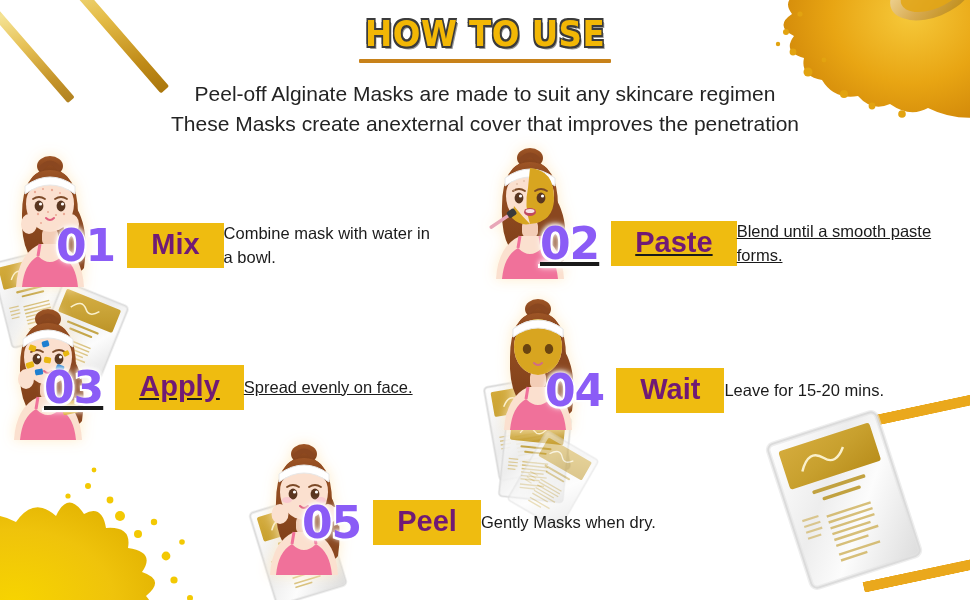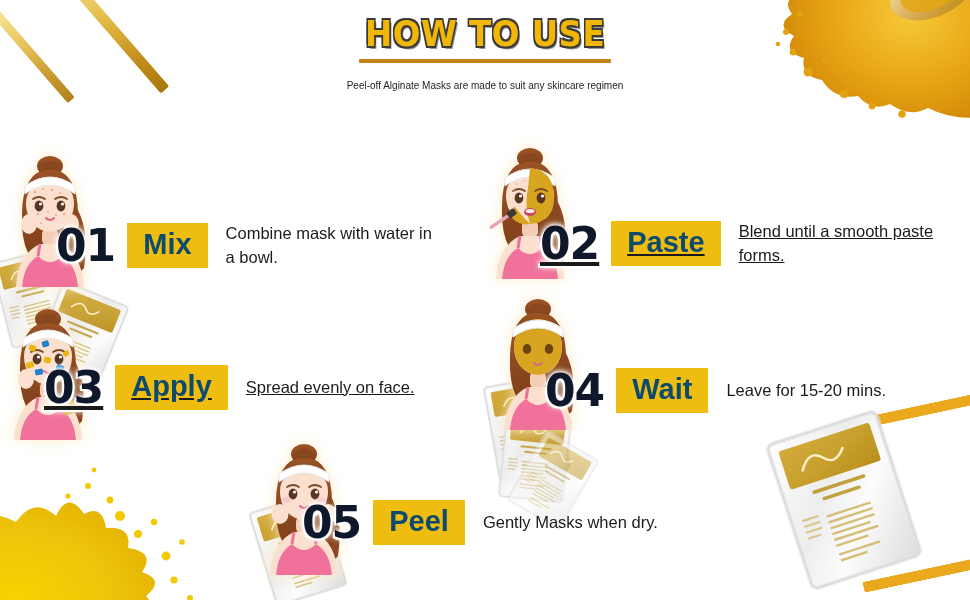--- a/index.html
+++ b/index.html
@@ -26,32 +26,32 @@
 
   
   .header{position:absolute;left:0;right:0;top:14px;text-align:center;}
   .title{display:inline-block;font-family:"DejaVu Sans","Liberation Sans",sans-serif;
      font-size:35px;font-weight:900;letter-spacing:.5px;color:#f2b705;
      transform:scaleX(.93);
      text-shadow:-1.6px -1.6px 0 #3b3b3b, 1.6px -1.6px 0 #3b3b3b,
                  -1.6px 1.6px 0 #3b3b3b, 1.6px 1.6px 0 #3b3b3b,
                   2.5px 2.5px 0 #9a9a9a;}
   .title-underline{width:252px;height:4px;background:#c8821a;margin:5px auto 0;border-radius:1px;}
-  .subtitle{margin-top:16px;font-size:10px;line-height:1.45;color:#242424;font-weight:400;}
+  .subtitle{margin-top:16px;font-size:21px;line-height:1.45;color:#242424;font-weight:400;}
   .subtitle div{white-space:nowrap;}
 
   
   .step{position:absolute;display:flex;align-items:center;}
   .step-num{font-family:"DejaVu Sans","Liberation Sans",sans-serif;
-     font-size:44px;font-weight:900;color:#0f172a;letter-spacing:-1px;line-height:1;
+     font-size:44px;font-weight:900;color:#8b5cf6;letter-spacing:-1px;line-height:1;
      text-shadow:0 0 5px #fff,0 0 5px #fff,0 0 9px #fff,2px 2px 0 #fff,-2px 2px 0 #fff;
      position:relative;z-index:6;}
-  .step-badge{background:#efbc10;color:#0c4a6e;font-size:29px;font-weight:700;
-     padding:7px 16px 9px;line-height:1;margin-left:12px;white-space:nowrap;}
-  .step-desc{margin-left:18px;font-size:16.5px;line-height:1.45;color:#1b1b1b;max-width:215px;}
+  .step-badge{background:#efbc10;color:#701a75;font-size:29px;font-weight:700;
+     padding:7px 24px 9px;line-height:1;margin-left:12px;white-space:nowrap;}
+  .step-desc{font-size:16.5px;line-height:1.45;color:#1b1b1b;max-width:215px;}
   .step-desc.wide{max-width:330px;}
 
   
   .girl{position:absolute;width:92px;height:135px;filter:drop-shadow(0 0 7px rgba(255,236,200,.95));}
   .girl svg{display:block;width:100%;height:100%;}
 
   
   .sachet{position:absolute;}
   .sachet svg{display:block;width:100%;height:100%;}
 </style>
@@ -131,20 +131,21 @@
     </svg>
   </div>
 
   <div class="corner-bracket br-bracket"></div>
 
   <div class="header">
     <div class="title">HOW TO USE</div>
     <div class="title-underline"></div>
     <div class="subtitle">
       <div>Peel-off Alginate Masks are made to suit any skincare regimen</div>
+      <div>These Masks create anexternal cover that improves the penetration</div>
     </div>
   </div>
 
   <svg width="0" height="0" style="position:absolute" aria-hidden="true">
     <defs>
       <linearGradient id="sachetBody" x1="0" y1="0" x2="1" y2="1">
         <stop offset="0%" stop-color="#ffffff"></stop>
           <stop offset="38%" stop-color="#ededed"></stop>
         <stop offset="62%" stop-color="#fcfcfc"></stop>
           <stop offset="100%" stop-color="#dcdcdc"></stop>

